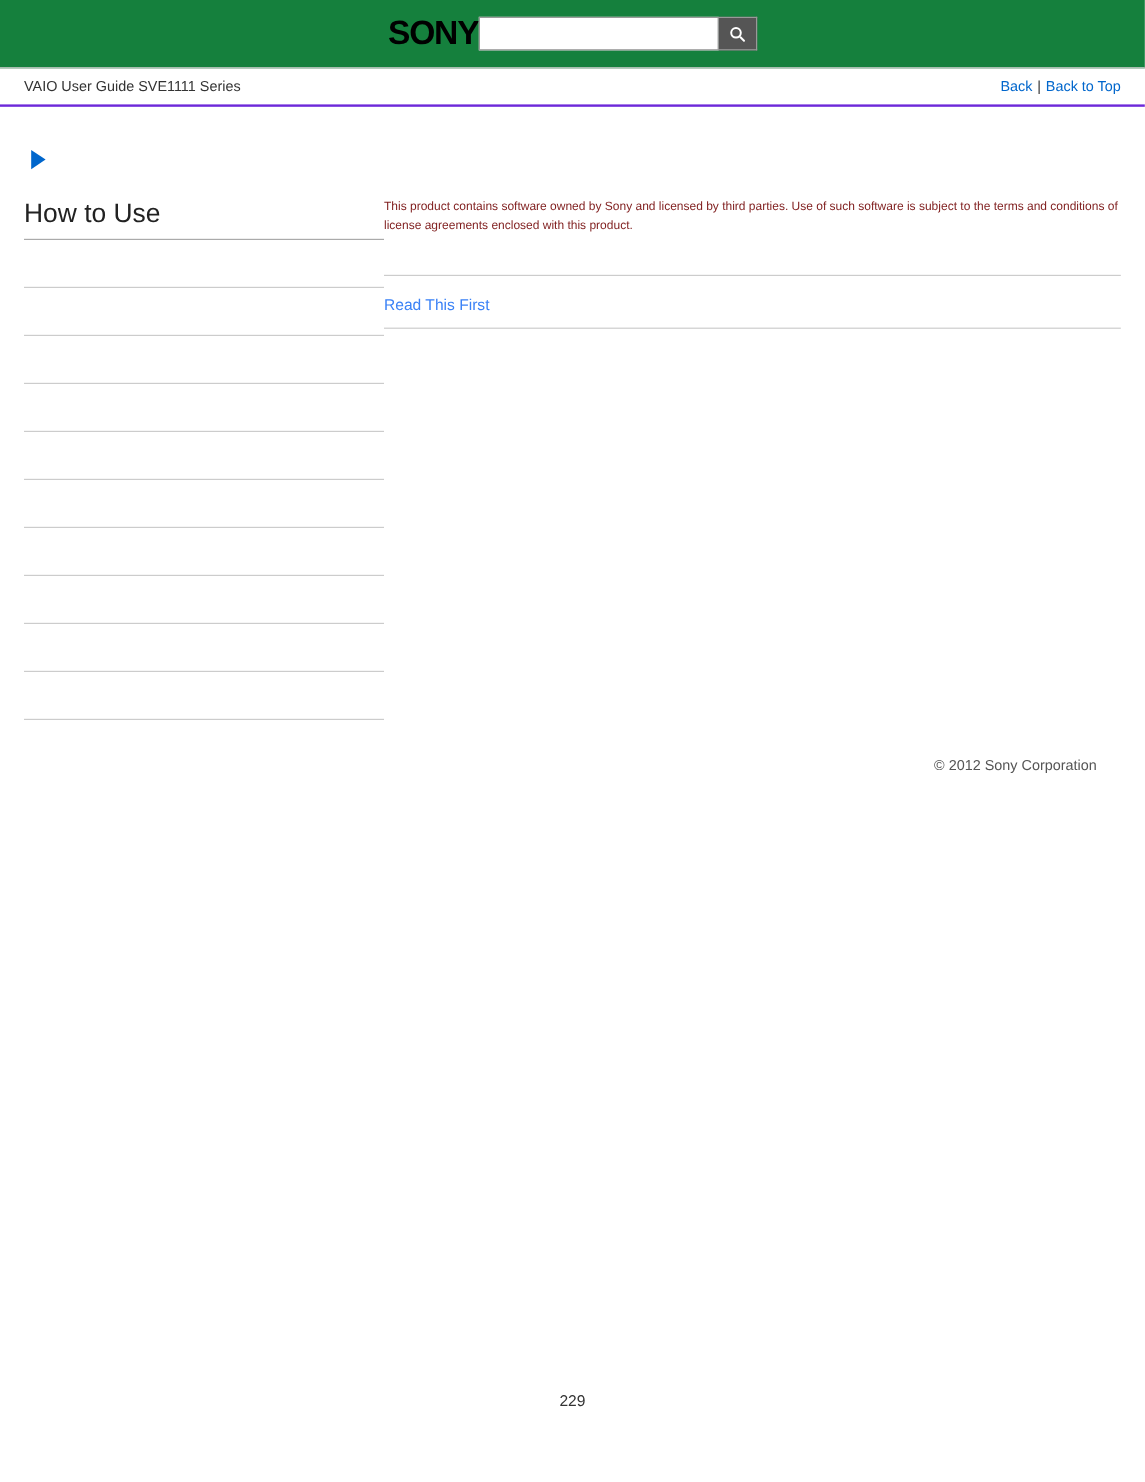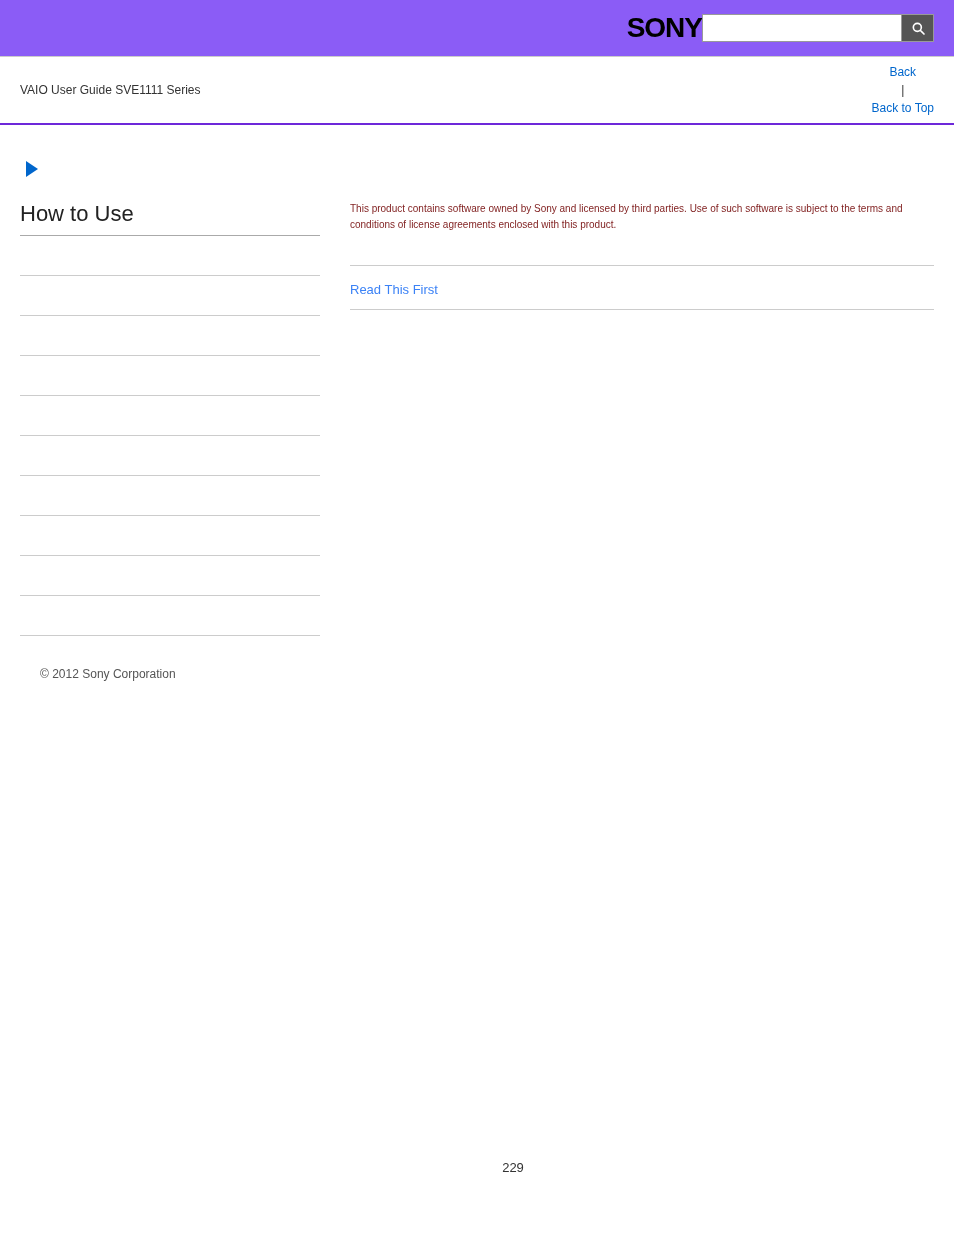--- a/index.html
+++ b/index.html
@@ -12,25 +12,25 @@
       font-family: Arial, Helvetica, sans-serif;
       font-size: 13px;
       color: #333;
       background: #fff;
       width: 954px;
       min-height: 1235px;
     }
 
     
     .header {
-      background: #8b5cf6;
+      background: #15803d;
       padding: 12px 20px;
       display: flex;
       align-items: center;
-      justify-content: flex-end;
+      justify-content: center;
       border-bottom: 1px solid #ccc;
     }
 
     .sony-logo {
       font-size: 28px;
       font-weight: 900;
       color: #000;
       letter-spacing: -1px;
       font-family: 'Arial Black', Arial, sans-serif;
     }
@@ -78,22 +78,21 @@
       font-size: 12px;
     }
 
     .guide-title {
       color: #333;
     }
 
     .nav-links {
       display: flex;
       gap: 4px;
-      align-items: center;
-      flex-direction: column;
+      align-items: flex-end;
     }
 
     .nav-link {
       color: #0066cc;
       text-decoration: none;
       cursor: pointer;
     }
 
     .nav-separator {
       color: #333;
@@ -109,21 +108,20 @@
       color: #0066cc;
       font-size: 22px;
       font-weight: bold;
       margin-bottom: 20px;
       margin-top: 10px;
     }
 
     
     .two-column {
       display: flex;
-      gap: 30px;
     }
 
     
     .left-column {
       width: 300px;
       flex-shrink: 0;
     }
 
     .sidebar-title {
       font-size: 22px;
@@ -171,38 +169,38 @@
 
     .content-link-divider {
       border: none;
       border-top: 1px solid #ccc;
       margin: 12px 0;
     }
 
     
     .footer {
       padding: 30px 20px 10px 20px;
+      text-align: right;
     }
 
     .copyright {
       font-size: 12px;
       color: #555;
     }
 
     
     .page-number {
       text-align: center;
       font-size: 13px;
       color: #333;
       padding: 20px 0;
       position: absolute;
       bottom: 40px;
       left: 50%;
       transform: translateX(-50%);
-      margin-left: 36px;
     }
 
     .page-wrapper {
       position: relative;
       min-height: 1235px;
     }
   </style>
 </head>
 <body>
 

